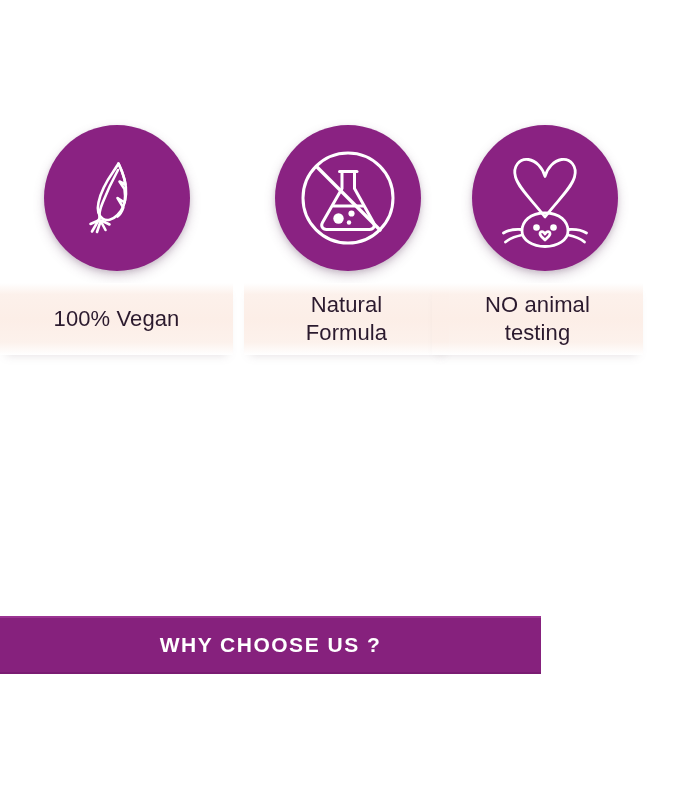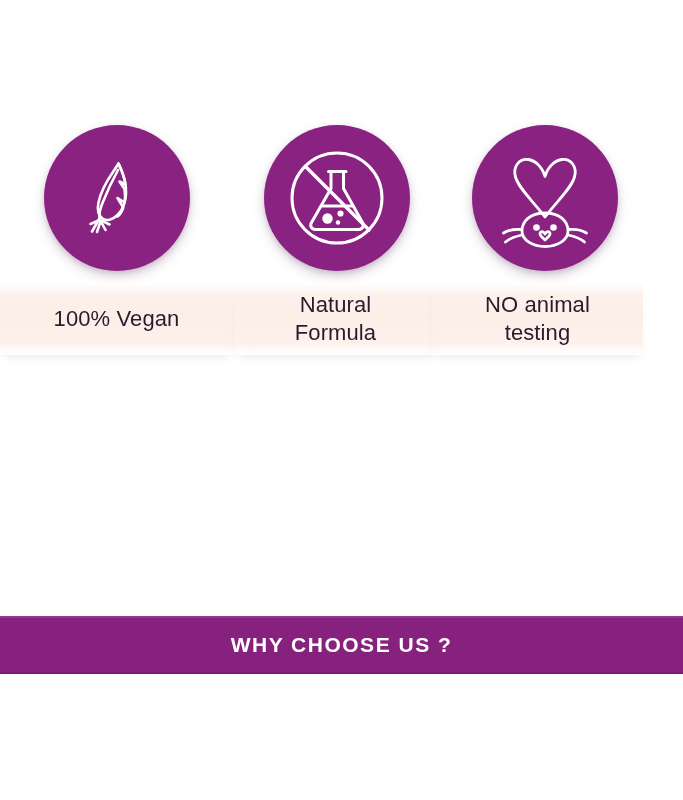--- a/index.html
+++ b/index.html
@@ -24,21 +24,21 @@
     width: 683px;
     height: 360px;
   }
 
   .badge {
     position: absolute;
     top: 0;
     height: 360px;
   }
   .badge-1 { left: 0px;   width: 233px; text-decoration: underline; }
-  .badge-2 { left: 233px; width: 205px; }
+  .badge-2 { left: 244px; width: 205px; }
   .badge-3 { left: 432px; width: 211px; }
 
   .badge-circle {
     position: absolute;
     top: 125px;
     width: 146px;
     height: 146px;
     border-radius: 50%;
     background: #8A2282;
     box-shadow: 0 5px 11px rgba(120, 90, 120, 0.30),
@@ -84,21 +84,21 @@
     font-weight: 400;
     letter-spacing: 0.1px;
     white-space: pre-line;
   }
 
   
   #why-choose-banner {
     position: absolute;
     left: 0;
     top: 616px;
-    width: 683px;
+    width: 541px;
     height: 58px;
     background: #86217D;
     border-top: 2px solid #9B3492;
     border-bottom: 2px solid #7A1C72;
     box-sizing: border-box;
     display: flex;
     align-items: center;
     justify-content: center;
   }
   #why-choose-title {

